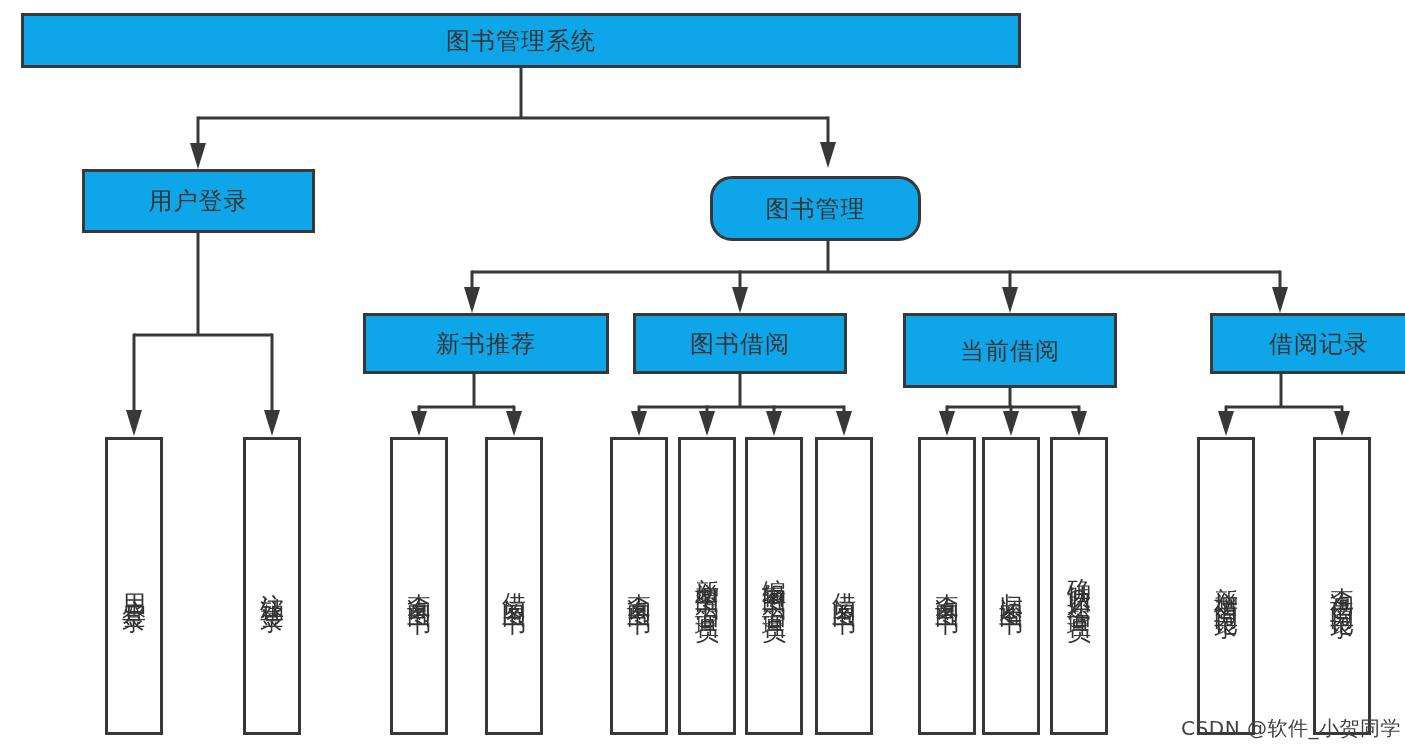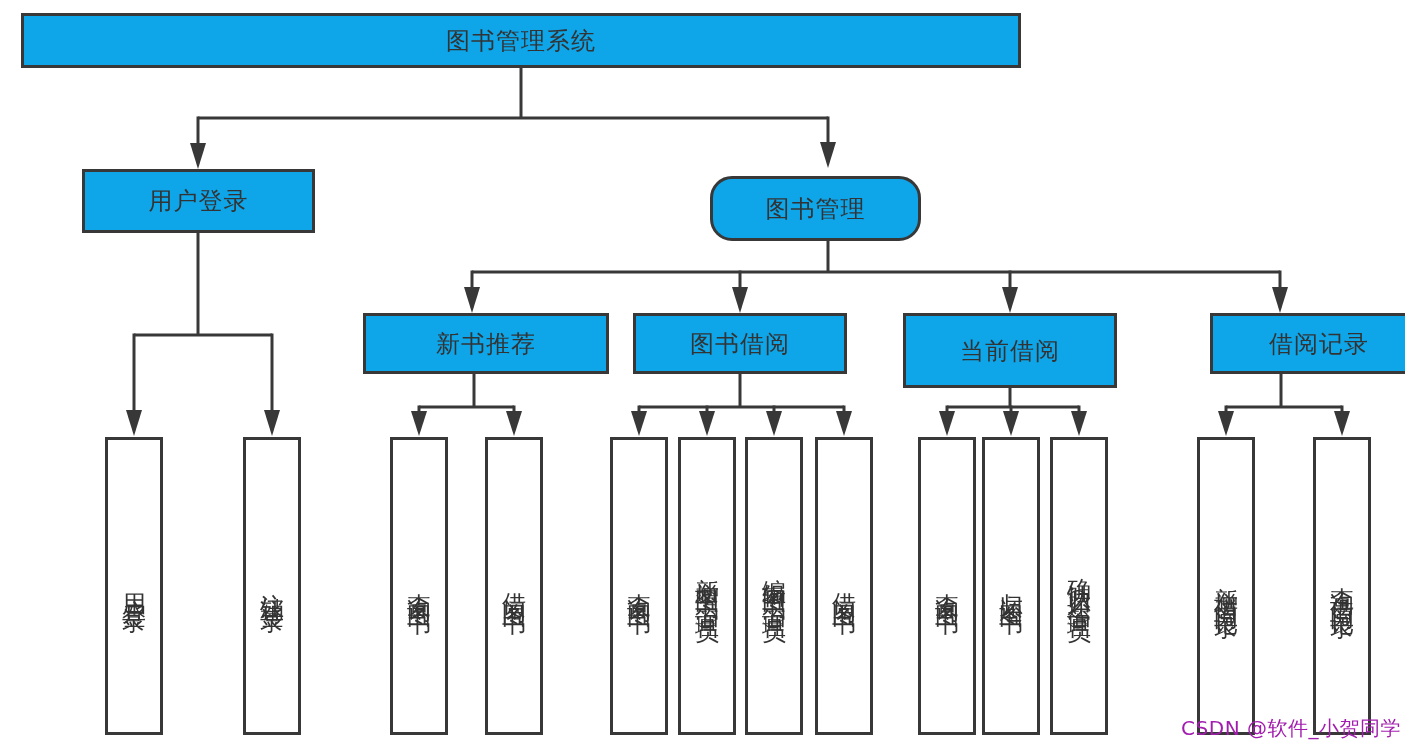--- a/index.html
+++ b/index.html
@@ -62,21 +62,21 @@
   #lf-6  { left: 745px; }
   #lf-7  { left: 815px; }
   #lf-8  { left: 918px; }
   #lf-9  { left: 982px; }
   #lf-10 { left: 1050px; }
   #lf-11 { left: 1197px; }
   #lf-12 { left: 1313px; }
   .watermark {
     position: absolute;
     right: 4px; bottom: 5px;
-    color: #a21caf;
+    color: #404040;
     font-size: 20px;
     letter-spacing: 0.5px;
     white-space: nowrap;
     margin-top: 32px;
   }
 </style>
 </head>
 <body>
 
 <div id="diagram">

